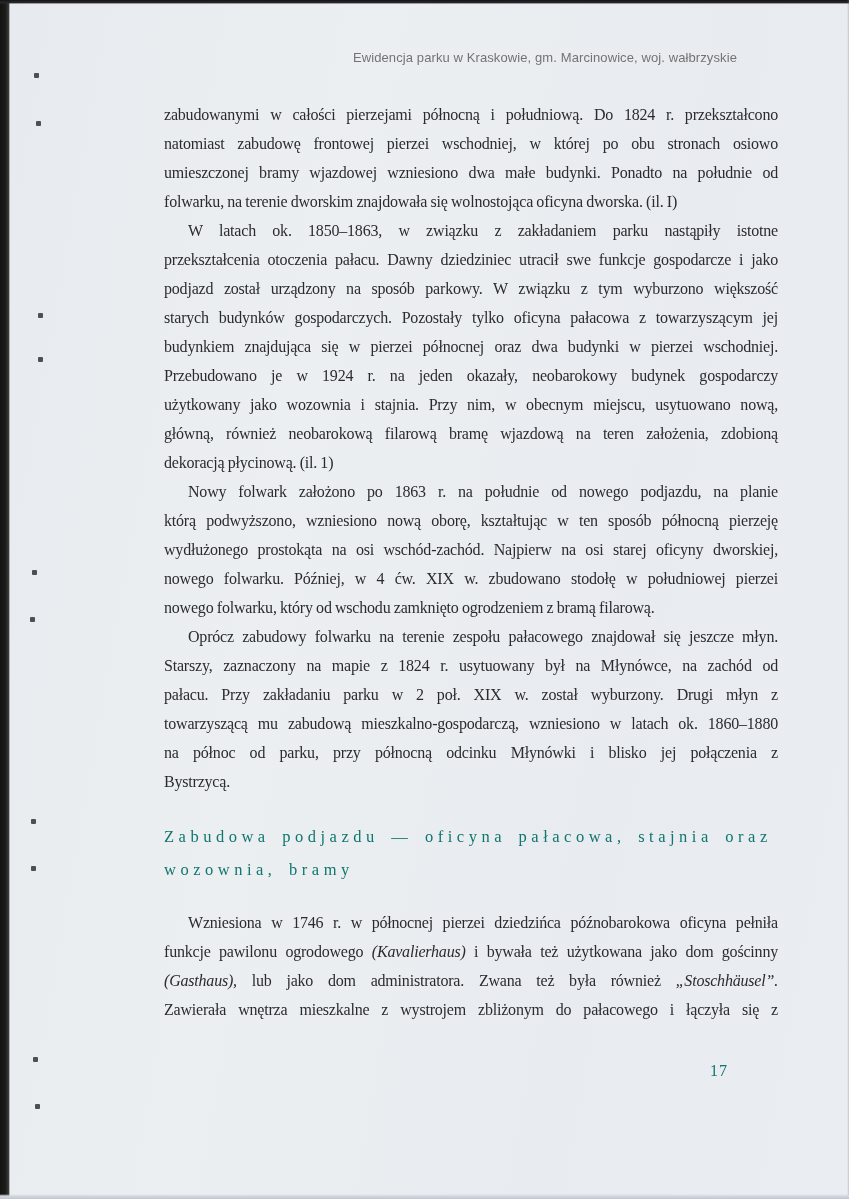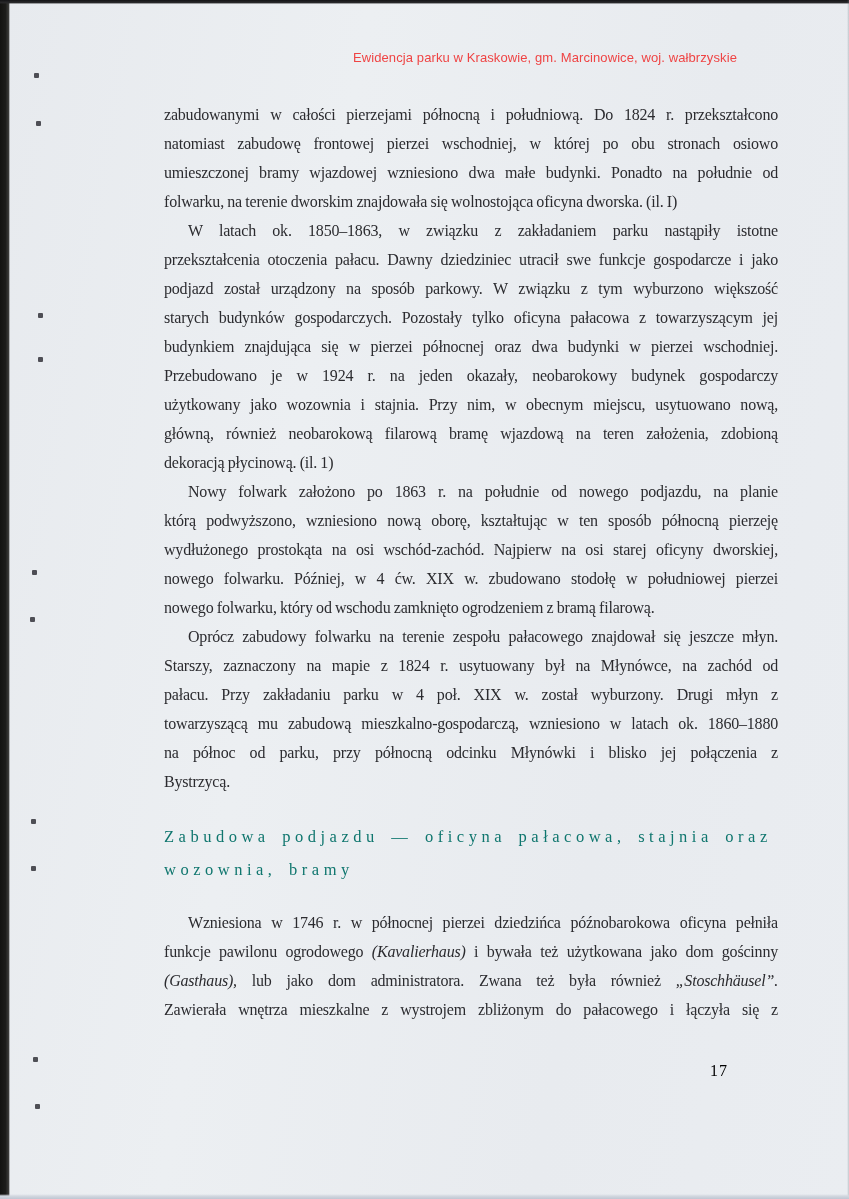--- a/index.html
+++ b/index.html
@@ -31,21 +31,21 @@
   }
 
   .dot {
     position: absolute; width: 5px; height: 5px; border-radius: 1px;
     background: #33333a; opacity: .85;
   }
 
   .running-header {
     position: absolute; top: 50px; right: 112px;
     font-family: "Liberation Sans", "DejaVu Sans", sans-serif;
-    font-size: 13px; color: #ef4444; white-space: nowrap;
+    font-size: 13px; color: #737373; white-space: nowrap;
     letter-spacing: 0.1px;
   }
 
   .content {
     position: absolute; left: 118px; top: 100px; width: 614px;
     color: #2b2b2f;
     font-size: 16px;
     letter-spacing: -0.2px;
     word-spacing: -0.5px;
     margin-left: 46px;
@@ -65,21 +65,21 @@
     font-size: 16.5px;
     font-weight: normal;
     color: #0f766e;
     letter-spacing: 4.5px;
     word-spacing: 4px;
   }
   .heading .hline { line-height: 33px; }
 
   .page-number {
     position: absolute; left: 710px; top: 1062px;
-    font-size: 16px; color: #000000; letter-spacing: 1px;
+    font-size: 16px; color: #0f766e; letter-spacing: 1px;
   }
 </style>
 </head>
 <body>
 
 <div class="page">
 
   <div class="edge-left"></div>
   <div class="edge-top"></div>
   <div class="edge-right"></div>
@@ -123,21 +123,21 @@
       <div class="ln ind">Nowy folwark założono po 1863 r. na południe od nowego podjazdu, na planie</div>
       <div class="ln">którą podwyższono, wzniesiono nową oborę, kształtując w ten sposób północną pierzeję</div>
       <div class="ln">wydłużonego prostokąta na osi wschód-zachód. Najpierw na osi starej oficyny dworskiej,</div>
       <div class="ln">nowego folwarku. Później, w 4 ćw. XIX w. zbudowano stodołę w południowej pierzei</div>
       <div class="ln ln-last">nowego folwarku, który od wschodu zamknięto ogrodzeniem z bramą filarową.</div>
     </div>
 
     <div class="para">
       <div class="ln ind">Oprócz zabudowy folwarku na terenie zespołu pałacowego znajdował się jeszcze młyn.</div>
       <div class="ln">Starszy, zaznaczony na mapie z 1824 r. usytuowany był na Młynówce, na zachód od</div>
-      <div class="ln">pałacu. Przy zakładaniu parku w 4 poł. XIX w. został wyburzony. Drugi młyn z</div>
+      <div class="ln">pałacu. Przy zakładaniu parku w 2 poł. XIX w. został wyburzony. Drugi młyn z</div>
       <div class="ln">towarzyszącą mu zabudową mieszkalno-gospodarczą, wzniesiono w latach ok. 1860–1880</div>
       <div class="ln">na północ od parku, przy północną odcinku Młynówki i blisko jej połączenia z</div>
       <div class="ln ln-last">Bystrzycą.</div>
     </div>
 
     <div class="heading">
       <div class="hline">Zabudowa podjazdu — oficyna pałacowa, stajnia oraz</div>
       <div class="hline">wozownia, bramy</div>
     </div>
 

